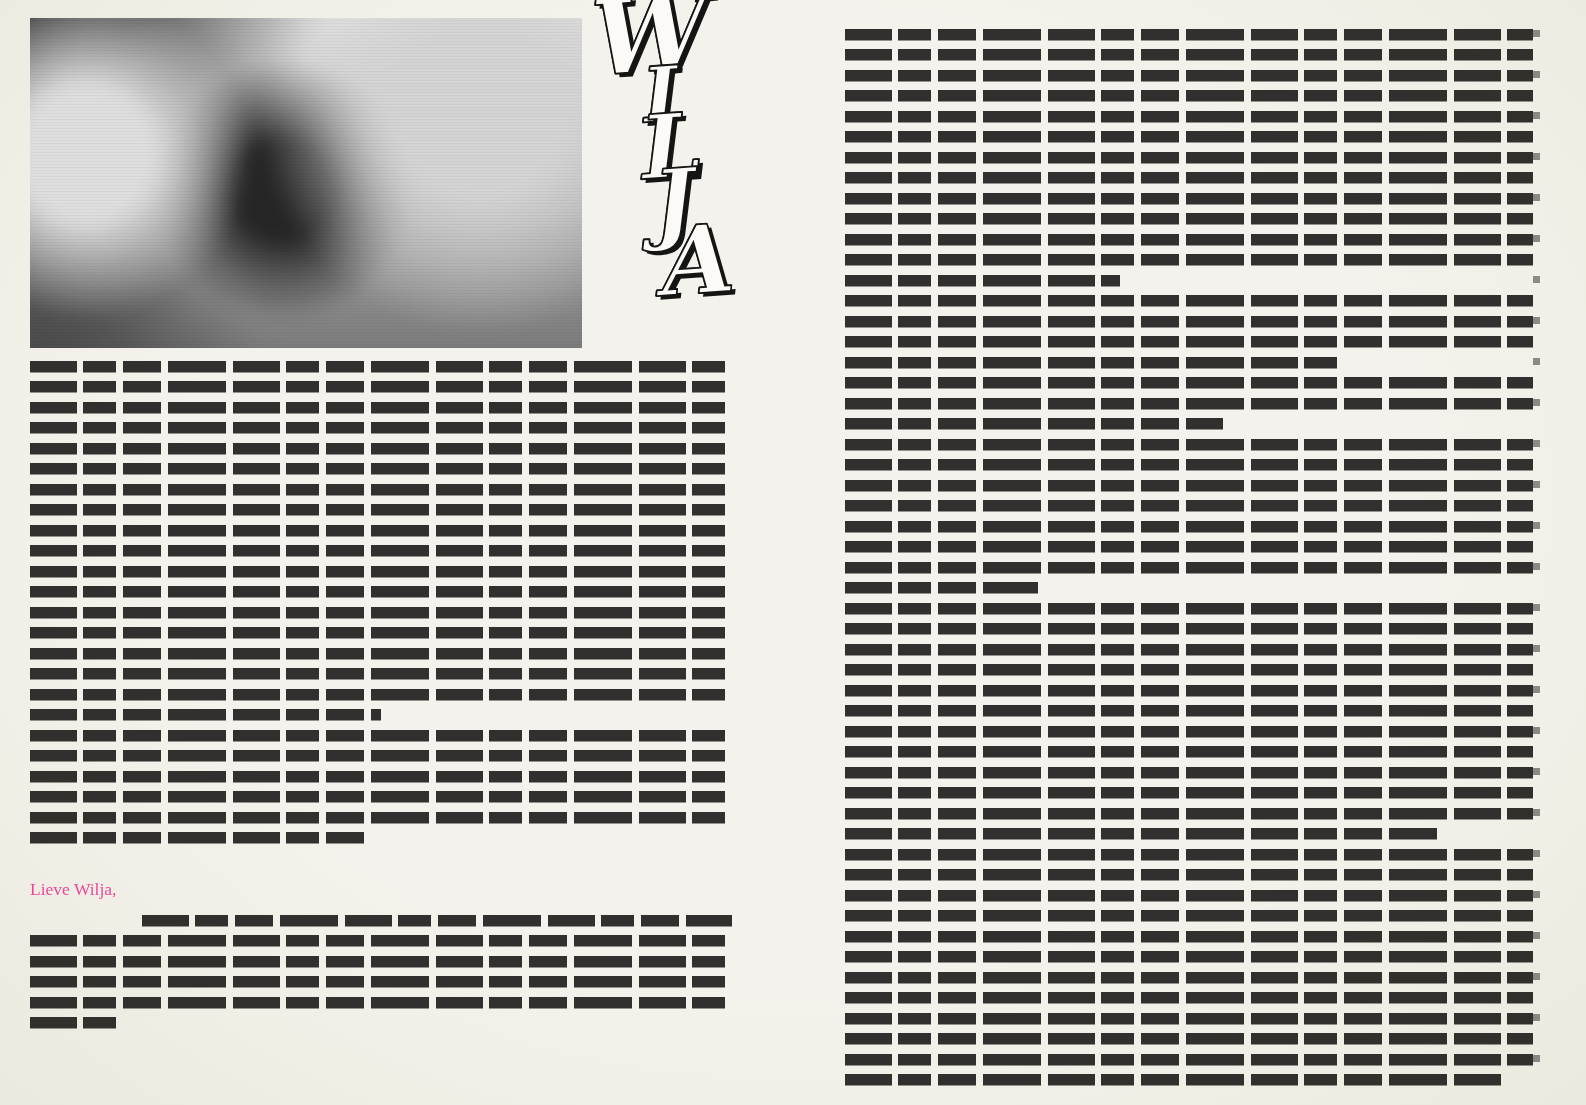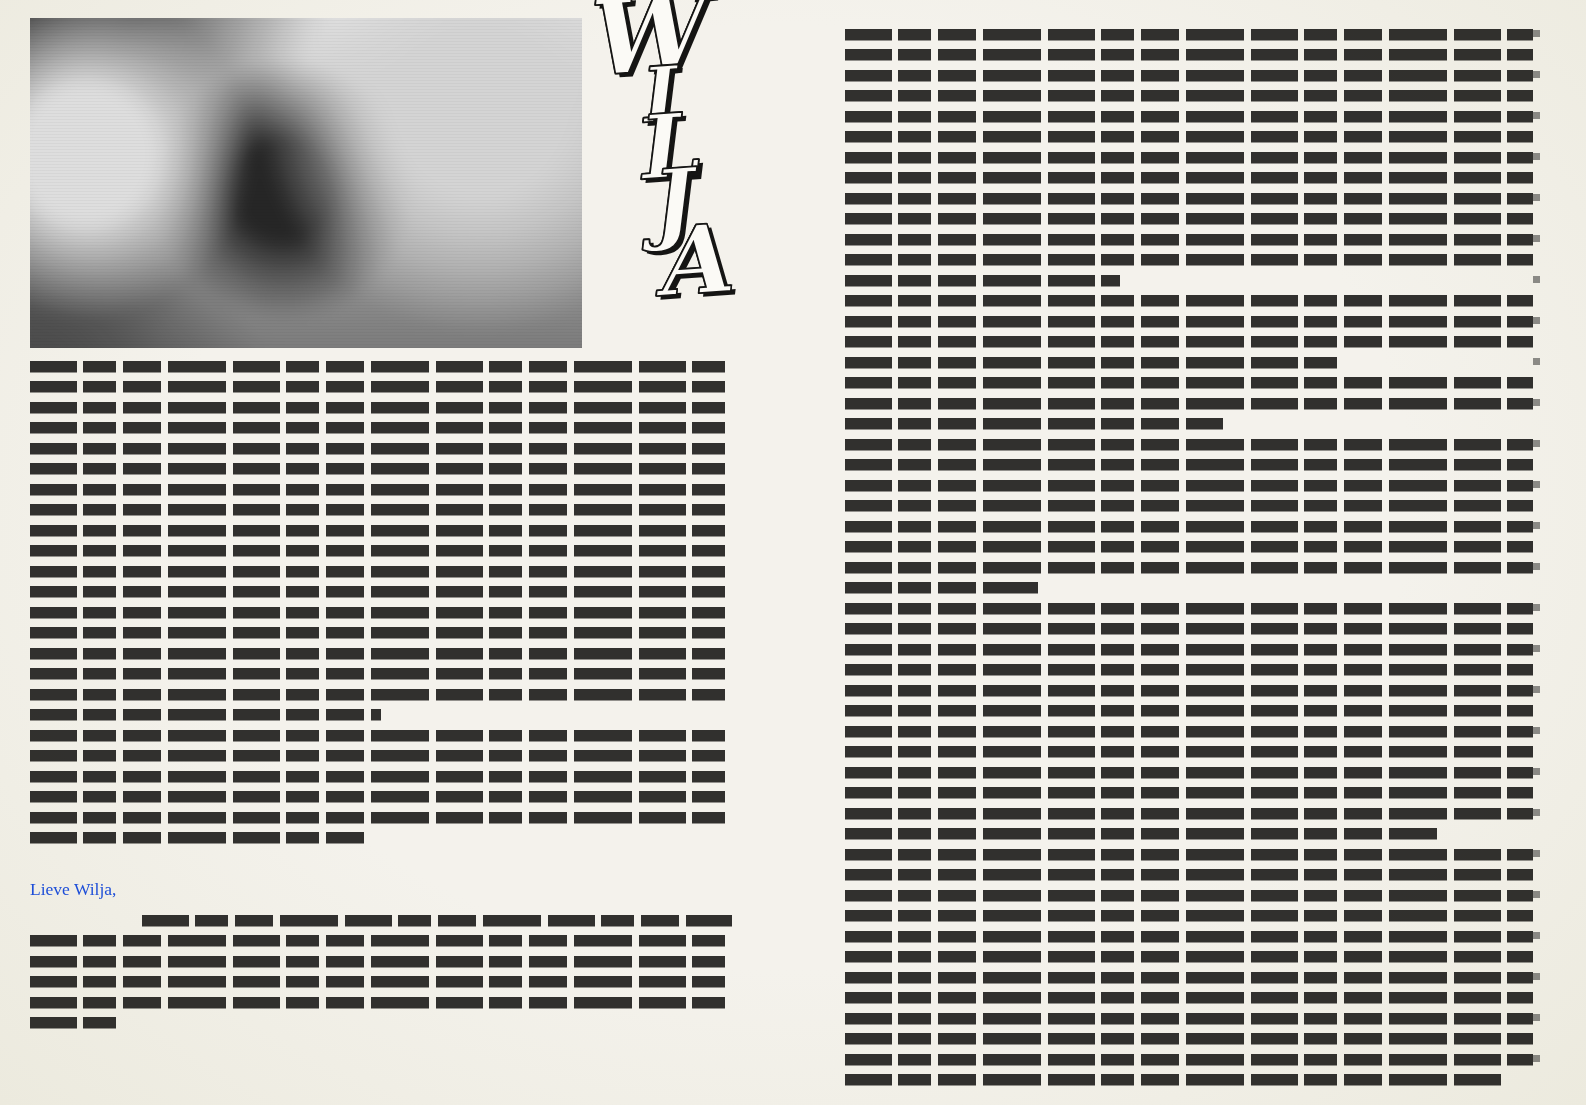--- a/index.html
+++ b/index.html
@@ -64,21 +64,21 @@
       #1d1c1a 93px 131px, transparent 131px 138px,
       #1d1c1a 138px 196px, transparent 196px 203px);
     background-size:100% 11.5px;
     background-repeat:no-repeat;
     background-position:0 4.5px;
     opacity:.9; filter: blur(.35px);
   }
 
   .salutation {
     margin-top:30px; margin-bottom:10px;
-    font-size:17.5px; line-height:22px; color:#1d4ed8;
+    font-size:17.5px; line-height:22px; color:#ec4899;
   }
 
   
   .ticks {
     position:absolute; left:1533px; top:30px; width:7px; height:1052px;
     background: repeating-linear-gradient(180deg, #262625 0 7px, transparent 7px 41px);
     opacity:.5; filter: blur(.3px);
   }
 </style>
 </head>

